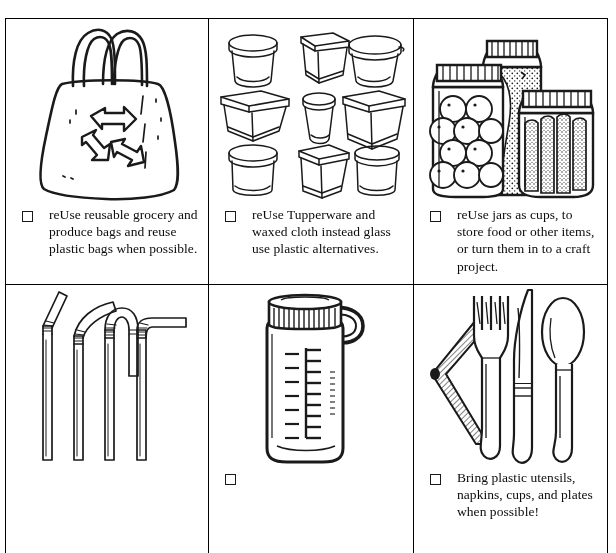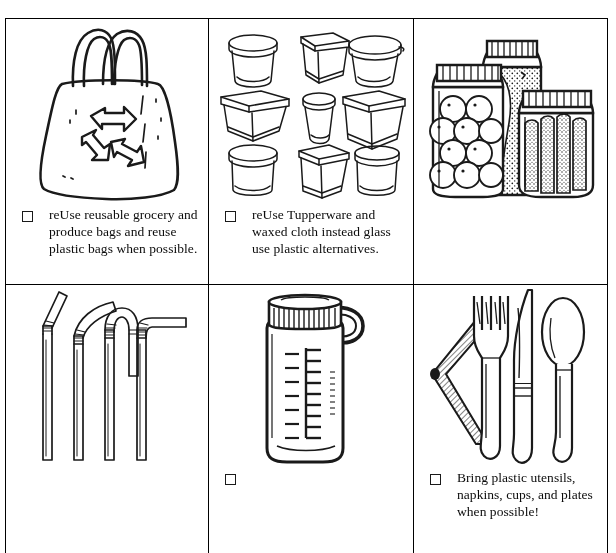--- a/index.html
+++ b/index.html
@@ -273,20 +273,24 @@
             </g>
             <g fill="url(#speck2)" stroke="#1a1a1a" stroke-width="1.7">
               <path d="M104 96 C108 92 114 92 117 96 L117 164 L104 164 Z"></path>
               <path d="M120 92 C124 88 130 88 133 92 L133 166 L120 166 Z"></path>
               <path d="M136 90 C140 86 146 86 149 90 L149 166 L136 166 Z"></path>
               <path d="M152 94 C156 90 162 90 165 94 L165 163 L152 163 Z"></path>
             </g>
             <path d="M104 90 L104 160" fill="none" stroke="#1a1a1a" stroke-width="1.3"></path>
           </g>
         </svg>
+      </div>
+      <div class="caption">
+        <span class="checkbox"></span>
+        <span class="captext">reUse jars as cups, to store food or other items, or turn them in to a craft project.</span>
       </div>
     </div>
 
     <div class="cell bright btop r2">
       <div class="art">
         <svg width="190" height="178" viewBox="0 0 190 178">
           <g class="ink" stroke-width="1.7" stroke-linejoin="round" stroke-linecap="round">
 
             <path d="M31 46 L31 172 L40 172 L40 46"></path>
             <path d="M31 46 L31 38 L40 38 L40 46"></path>

